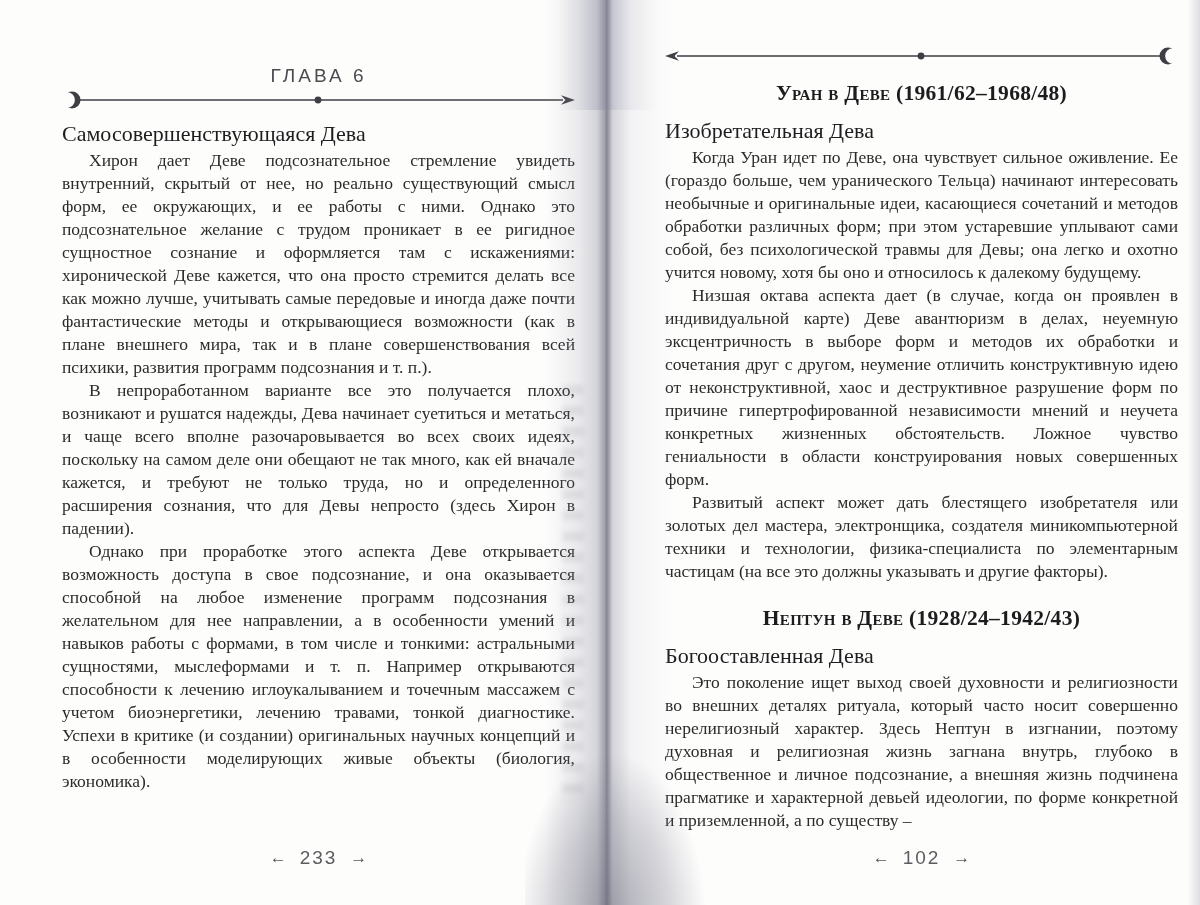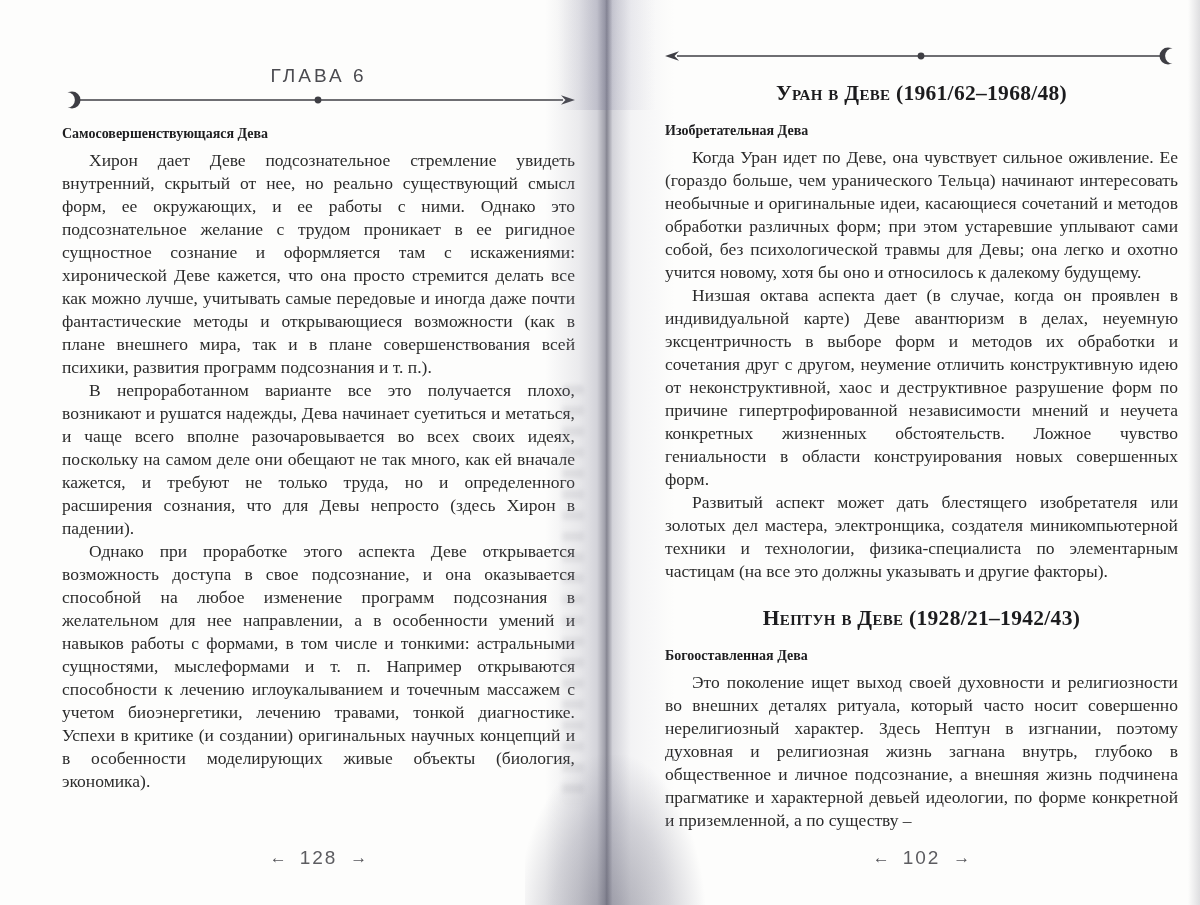--- a/index.html
+++ b/index.html
@@ -20,21 +20,21 @@
   .rule { display:block; width:100%; height:18px; margin-top:3px; }
 
   .section-title {
     font-size:21.5px; font-weight:bold; font-variant:small-caps;
     text-align:center; margin:15px 0 0; color:#1c1c1e; letter-spacing:.3px;
     line-height:26px;
   }
   .section-title.second { margin-top:22px; }
 
   .subheading {
-    font-size:14px; font-weight:bold; margin:14px 0 4px; color:#1d1d1f;
+    font-size:22px; font-weight:normal; margin:14px 0 4px; color:#1d1d1f;
     line-height:22px;
   }
   .body-p {
     font-size:17.5px; line-height:23px; text-align:justify;
     text-indent:27px; margin:0; hyphens:auto;
   }
 
   .folio {
     position:absolute; bottom:36px; left:62px; right:25px;
     display:flex; justify-content:center; align-items:center; gap:13px;
@@ -103,21 +103,21 @@
   <h2 class="subheading">Самосовершенствующаяся Дева</h2>
 
   <p class="body-p">Хирон дает Деве подсознательное стремление увидеть внутренний, скрытый от нее, но реально существующий смысл форм, ее окружающих, и ее работы с ними. Однако это подсознательное желание с трудом проникает в ее ригидное сущностное сознание и оформляется там с искажениями: хиронической Деве кажется, что она просто стремится делать все как можно лучше, учитывать самые передовые и иногда даже почти фантастические методы и открывающиеся возможности (как в плане внешнего мира, так и в плане совершенствования всей психики, развития программ подсознания и т. п.).</p>
   <p class="body-p">В непроработанном варианте все это получается плохо, возникают и рушатся надежды, Дева начинает суетиться и метаться, и чаще всего вполне разочаровывается во всех своих идеях, поскольку на самом деле они обещают не так много, как ей вначале кажется, и требуют не только труда, но и определенного расширения сознания, что для Девы непросто (здесь Хирон в падении).</p>
   <p class="body-p">Однако при проработке этого аспекта Деве открывается возможность доступа в свое подсознание, и она оказывается способной на любое изменение программ подсознания в желательном для нее направлении, а в особенности умений и навыков работы с формами, в том числе и тонкими: астральными сущностями, мыслеформами и т. п. Например открываются способности к лечению иглоукалыванием и точечным массажем с учетом биоэнергетики, лечению травами, тонкой диагностике. Успехи в критике (и создании) оригинальных научных концепций и в особенности моделирующих живые объекты (биология, экономика).</p>
 
   <div class="bleed-through"></div>
 
   <div class="folio">
     <span class="arrow">←</span>
-    <span>128</span>
+    <span>233</span>
     <span class="arrow">→</span>
   </div>
 </section>
 
 <section class="page page-right">
 
   <svg class="rule" viewBox="0 0 513 18" preserveAspectRatio="none">
     <path d="M0 9 L14 4.2 L9.5 9 L14 13.8 Z" fill="#3e3e44"></path>
     <line x1="12" y1="9" x2="495" y2="9" stroke="#3e3e44" stroke-width="1.5"></line>
     <circle cx="256" cy="9" r="3.4" fill="#3e3e44"></circle>
@@ -128,21 +128,21 @@
   </svg>
 
   <h1 class="section-title">Уран в Деве (1961/62–1968/48)</h1>
 
   <h2 class="subheading">Изобретательная Дева</h2>
 
   <p class="body-p">Когда Уран идет по Деве, она чувствует сильное оживление. Ее (гораздо больше, чем уранического Тельца) начинают интересовать необычные и оригинальные идеи, касающиеся сочетаний и методов обработки различных форм; при этом устаревшие уплывают сами собой, без психологической травмы для Девы; она легко и охотно учится новому, хотя бы оно и относилось к далекому будущему.</p>
   <p class="body-p">Низшая октава аспекта дает (в случае, когда он проявлен в индивидуальной карте) Деве авантюризм в делах, неуемную эксцентричность в выборе форм и методов их обработки и сочетания друг с другом, неумение отличить конструктивную идею от неконструктивной, хаос и деструктивное разрушение форм по причине гипертрофированной независимости мнений и неучета конкретных жизненных обстоятельств. Ложное чувство гениальности в области конструирования новых совершенных форм.</p>
   <p class="body-p">Развитый аспект может дать блестящего изобретателя или золотых дел мастера, электронщика, создателя миникомпьютерной техники и технологии, физика-специалиста по элементарным частицам (на все это должны указывать и другие факторы).</p>
 
-  <h1 class="section-title second">Нептун в Деве (1928/21–1942/43)</h1>
+  <h1 class="section-title second">Нептун в Деве (1928/24–1942/43)</h1>
 
   <h2 class="subheading">Богооставленная Дева</h2>
 
   <p class="body-p">Это поколение ищет выход своей духовности и религиозности во внешних деталях ритуала, который часто носит совершенно нерелигиозный характер. Здесь Нептун в изгнании, поэтому духовная и религиозная жизнь загнана внутрь, глубоко в общественное и личное подсознание, а внешняя жизнь подчинена прагматике и характерной девьей идеологии, по форме конкретной и приземленной, а по существу –</p>
 
   <div class="folio">
     <span class="arrow">←</span>
     <span>102</span>
     <span class="arrow">→</span>
   </div>

